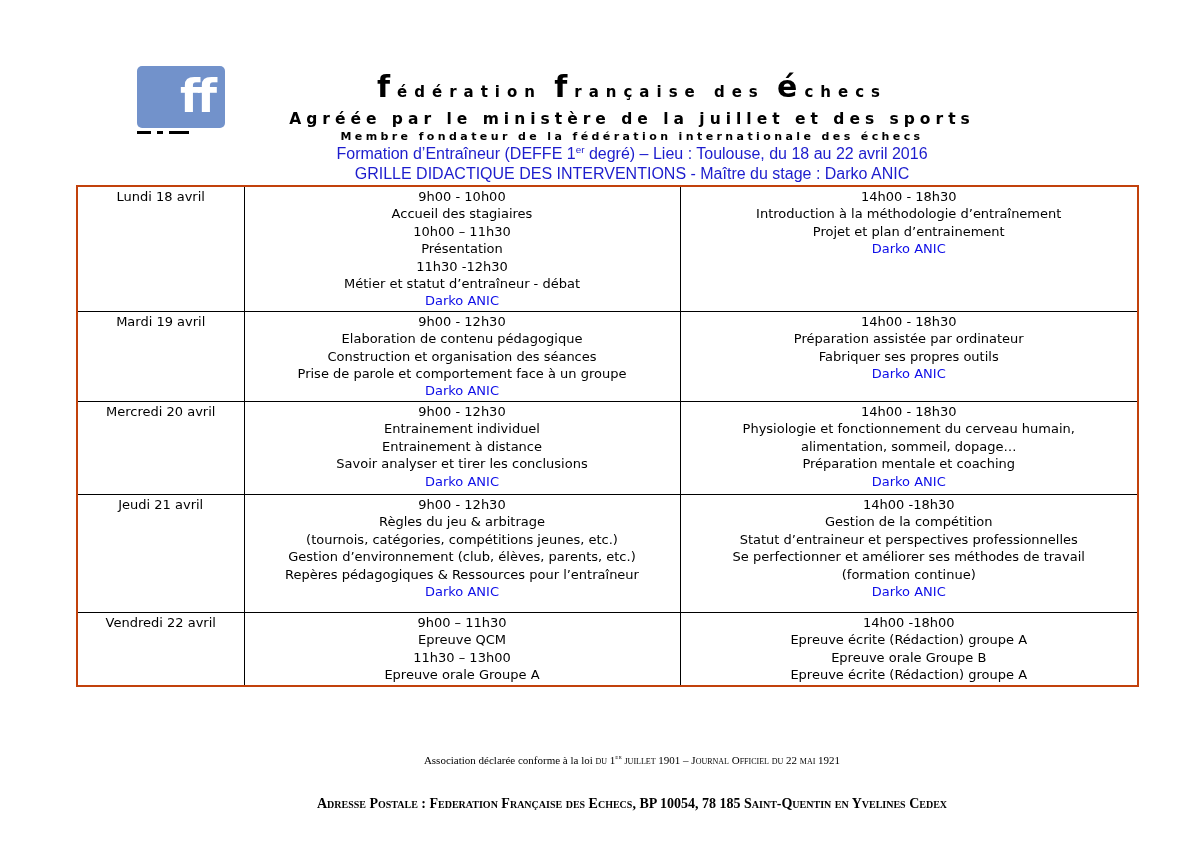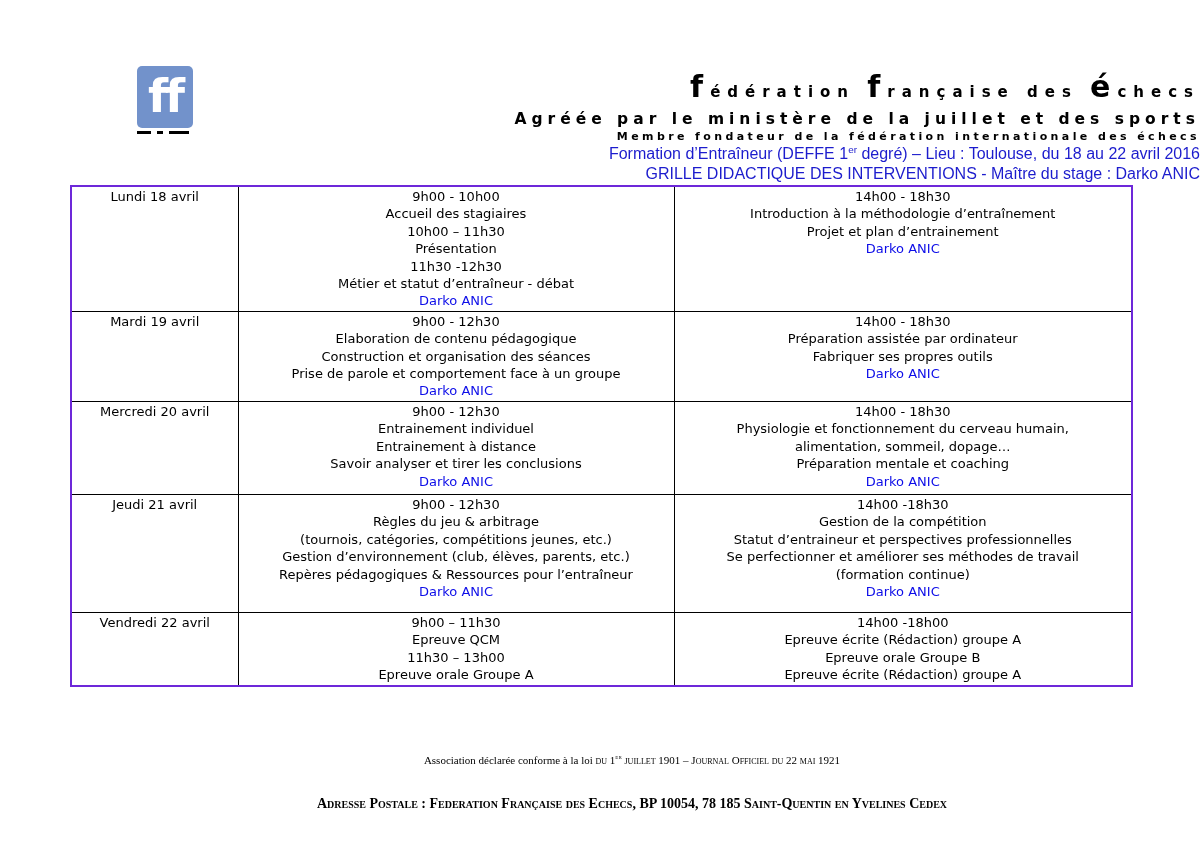--- a/index.html
+++ b/index.html
@@ -6,47 +6,47 @@
   .page{
     position:relative;width:1200px;height:848px;background:#fff;
     font-family:"DejaVu Sans", sans-serif;color:#000;overflow:hidden;
   }
 
   
   .logo{position:absolute;left:137px;top:66px;width:56px;}
   .logo-box{
     width:56px;height:62px;background:var(--logo,#7292cb);border-radius:5px;
     color:#fff;font-weight:bold;font-size:46px;line-height:60px;text-align:center;
-    letter-spacing:-3px;font-family:"DejaVu Sans", sans-serif;overflow:hidden;
+    letter-spacing:-3px;font-family:"DejaVu Sans", sans-serif;overflow:hidden;padding-left:32px;
   }
   .logo-dashes{margin-top:3px;display:flex;gap:6px;align-items:center;}
   .logo-dashes .d{height:3px;background:#000;display:inline-block;}
   .d1{width:14px}.d2{width:6px}.d3{width:20px}
 
   
-  .header{position:absolute;left:64px;top:70px;width:1136px;text-align:right;}
+  .header{position:absolute;left:64px;top:70px;width:1136px;text-align:center;}
   .title{
     font-weight:bold;font-size:15px;letter-spacing:7px;line-height:34px;
     white-space:nowrap;
   }
   .title .seg-big{font-size:30px;}
   .sub1{font-size:15.5px;font-weight:bold;letter-spacing:5px;margin-top:1px;white-space:nowrap;}
   .sub2{font-size:11px;font-weight:bold;letter-spacing:3.4px;margin-top:2px;white-space:nowrap;}
   .formation,.grid-title{
     font-family:"Liberation Sans", sans-serif;font-weight:normal;
     font-size:16px;color:var(--accent,#1c1ccd);margin-top:2px;white-space:nowrap;
   }
   .seg-sup{font-size:62%;vertical-align:super;line-height:0;}
   .seg-sc{font-variant:small-caps;}
 
   
   table.schedule{
-    position:absolute;left:70px;top:185px;width:1061px;
+    position:absolute;left:76px;top:185px;width:1061px;
     border-collapse:collapse;table-layout:fixed;
-    border:2px solid #6d28d9;
+    border:2px solid #c2410c;
   }
   .c-day{width:167px}.c-am{width:436px}.c-pm{width:458px}
   table.schedule td{
     border:1px solid #000;text-align:center;vertical-align:top;
     font-size:13px;line-height:17.4px;padding:1px 4px;
   }
   td.day-cell{vertical-align:middle;font-size:14px;}
   tbody tr:nth-child(1) td{height:119px;}
   tbody tr:nth-child(2) td{height:87px;}
   tbody tr:nth-child(3) td{height:90px;}

